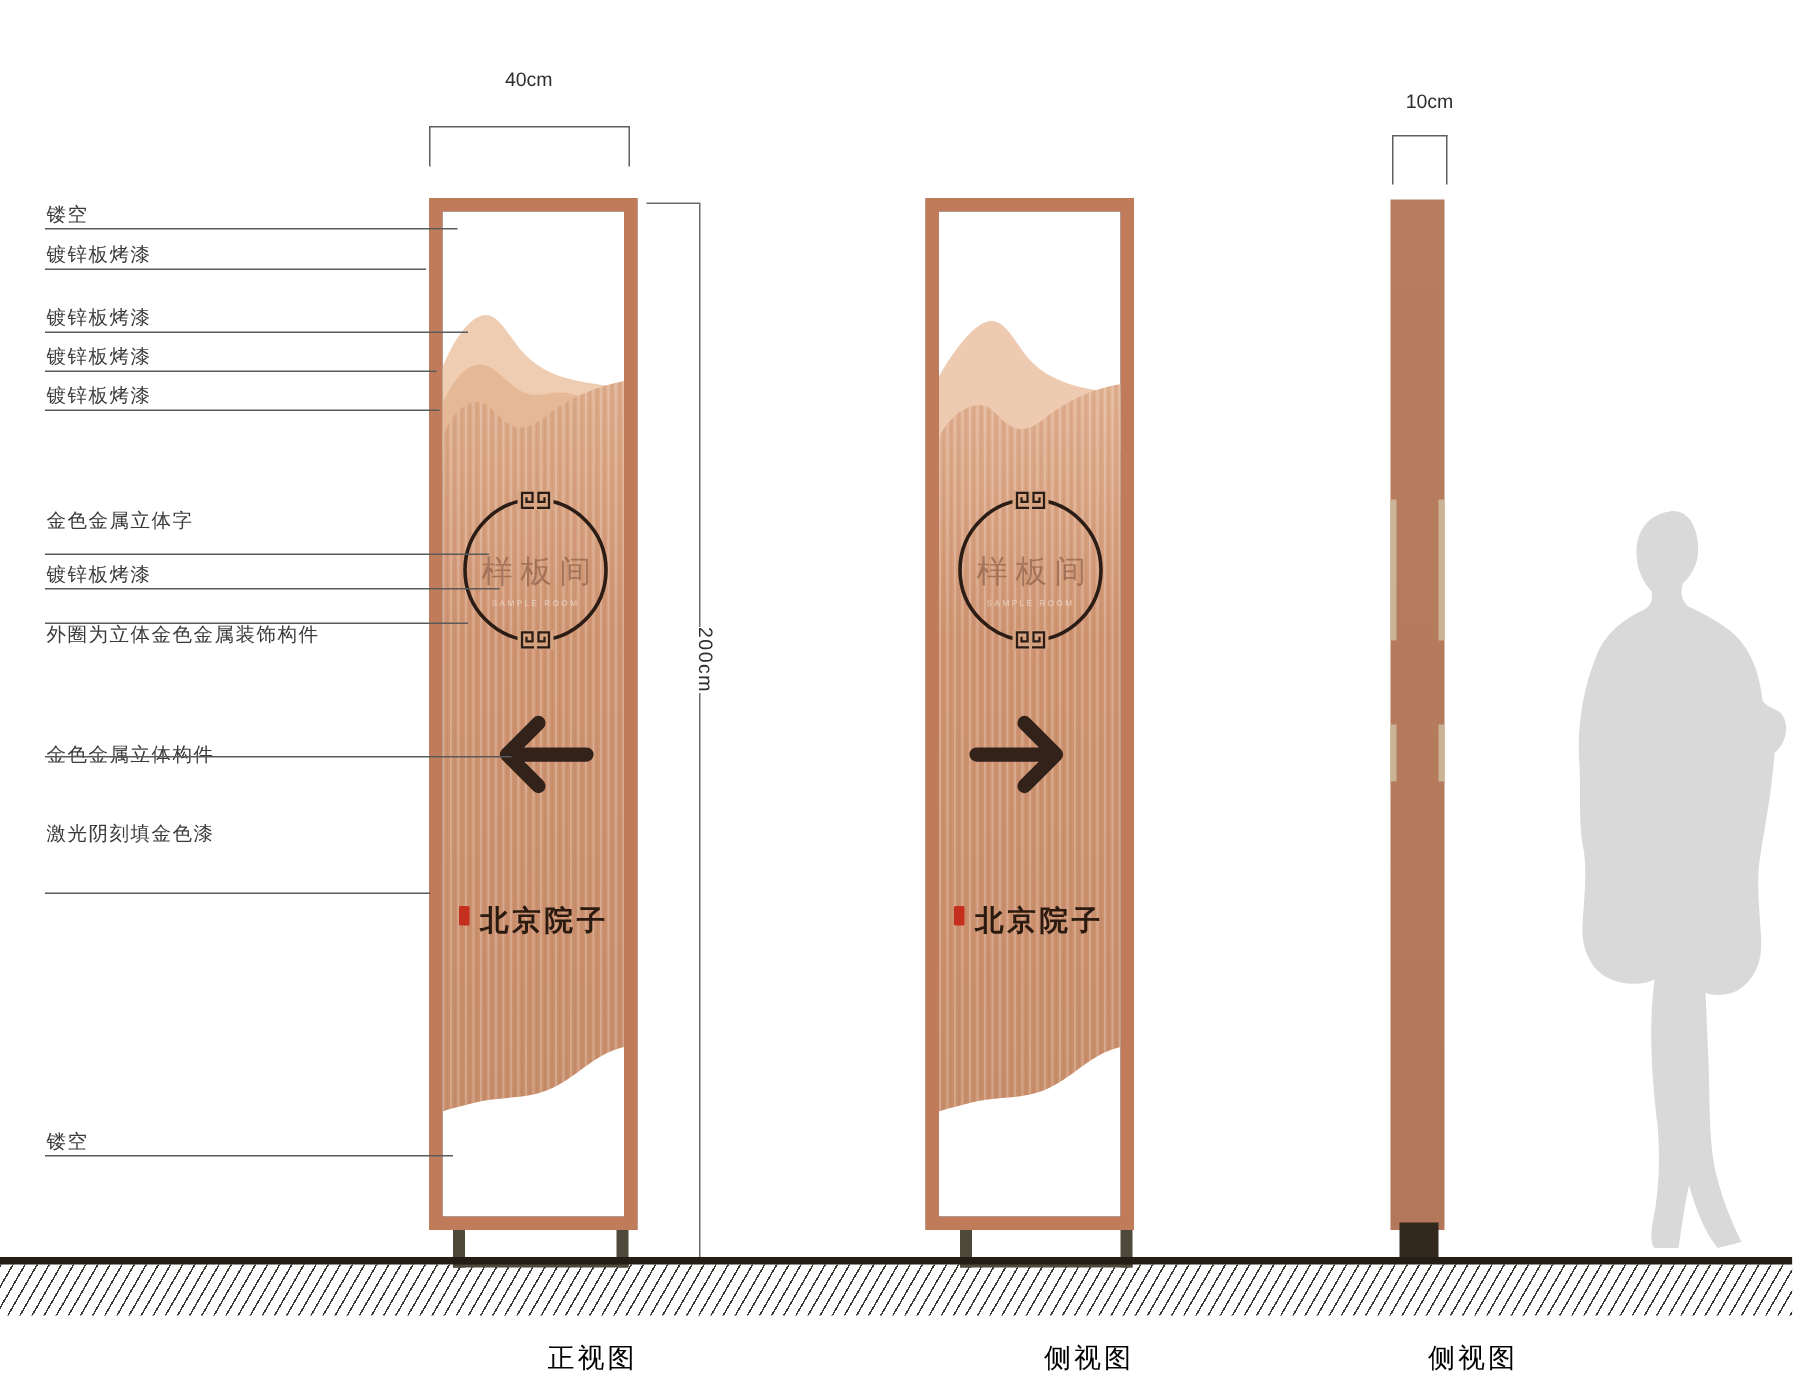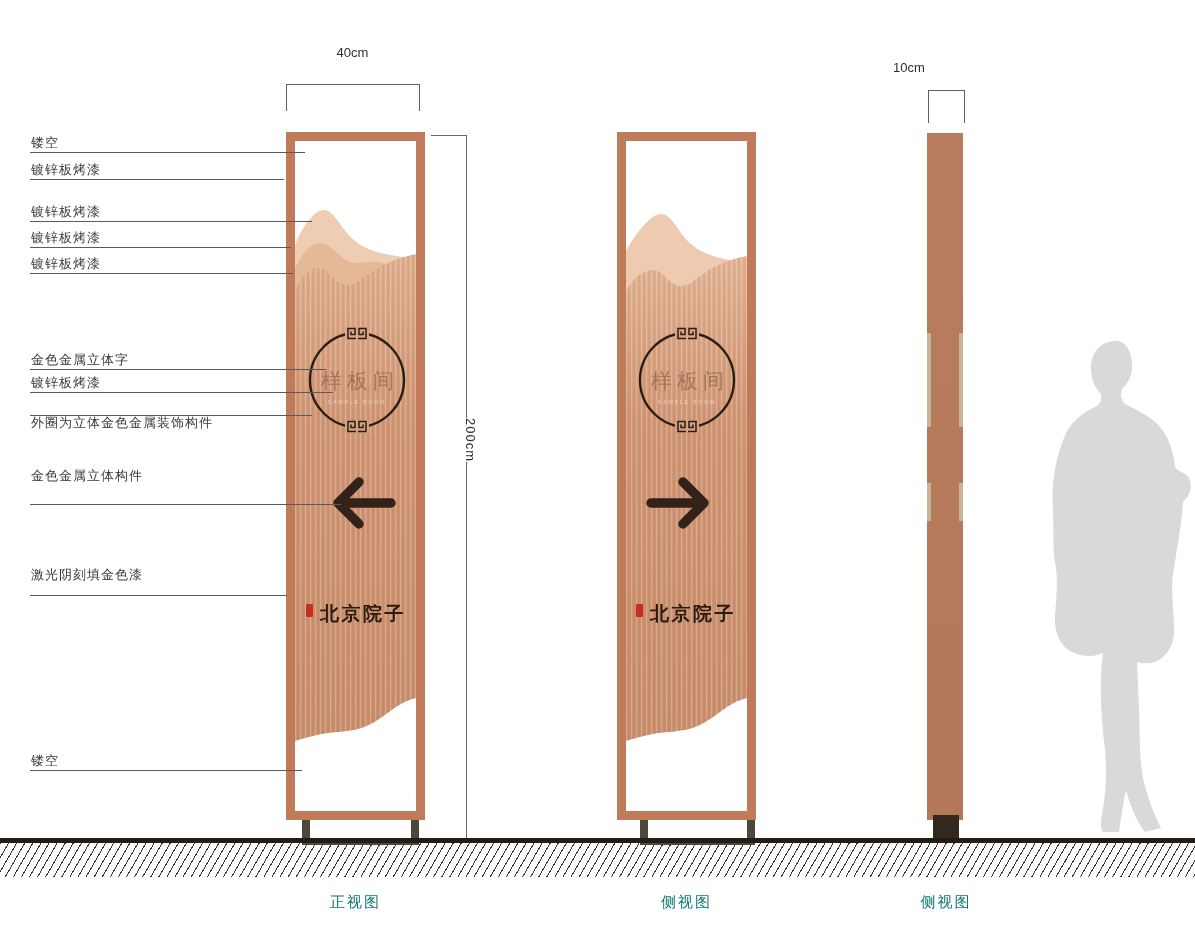--- a/index.html
+++ b/index.html
@@ -19,21 +19,21 @@
   .base-bracket{position:absolute;border-left:8px solid #4c483a;border-right:8px solid #4c483a;border-bottom:7px solid #4c483a;background:transparent;z-index:1;}
   .side-column{position:absolute;width:36px;height:687px;background:linear-gradient(180deg,#b87c5f 0%,#b3775a 100%);z-index:1;}
   .strip{position:absolute;width:4px;background:#c9b495;}
   .strip.l{left:0;} .strip.r{right:0;}
   .side-foot{position:absolute;background:#33281e;z-index:1;}
   
   .ground-line{position:absolute;left:0;top:838px;width:1195px;height:5px;background:#241d16;z-index:2;}
   .ground-hatch{position:absolute;left:0;top:843px;width:1195px;height:34px;z-index:0;
     background:repeating-linear-gradient(120deg, rgba(38,33,27,0.9) 0px, rgba(38,33,27,0.9) 1px, transparent 1px, transparent 7px);}
   
-  .view-label{position:absolute;font-size:15px;color:#0f766e;letter-spacing:2px;text-align:center;z-index:3;}
+  .view-label{position:absolute;font-size:18px;color:#000000;letter-spacing:2px;text-align:right;z-index:3;}
   
   .circ-text{font-family:"Liberation Sans",sans-serif;font-size:21px;letter-spacing:5px;fill:#7c4f3a;opacity:0.55;}
   .circ-en{font-family:"Liberation Sans",sans-serif;font-size:5.5px;letter-spacing:1.6px;fill:#ffffff;opacity:0.5;}
   .brand{font-family:"DejaVu Serif",serif;font-weight:bold;font-size:19px;letter-spacing:2.5px;fill:#2b1a10;}
   .arrowstroke{stroke:#32221a;stroke-width:9.5;stroke-linecap:round;stroke-linejoin:round;fill:none;}
   .person-svg{position:absolute;z-index:0;}
 </style>
 </head>
 <body>
 
@@ -47,42 +47,42 @@
 
   <div class="callout-label" style="top:203px">镀锌板烤漆</div>
   <div class="callout-line" style="top:221px;width:282px"></div>
 
   <div class="callout-label" style="top:229px">镀锌板烤漆</div>
   <div class="callout-line" style="top:247px;width:261px"></div>
 
   <div class="callout-label" style="top:255px">镀锌板烤漆</div>
   <div class="callout-line" style="top:273px;width:263px"></div>
 
-  <div class="callout-label" style="top:351px">金色金属立体字</div>
+  <div class="callout-label" style="top:338px">金色金属立体字</div>
   <div class="callout-line" style="top:369px;width:296px"></div>
 
   <div class="callout-label" style="top:374px">镀锌板烤漆</div>
   <div class="callout-line" style="top:392px;width:303px"></div>
 
   <div class="callout-label" style="top:414px">外圈为立体金色金属装饰构件</div>
   <div class="callout-line" style="top:415px;width:282px"></div>
 
-  <div class="callout-label" style="top:467px">金色金属立体构件</div>
+  <div class="callout-label" style="top:494px">金色金属立体构件</div>
   <div class="callout-line" style="top:504px;width:311px"></div>
 
-  <div class="callout-label" style="top:566px">激光阴刻填金色漆</div>
+  <div class="callout-label" style="top:547px">激光阴刻填金色漆</div>
   <div class="callout-line" style="top:595px;width:257px"></div>
 
   <div class="callout-label" style="top:752px">镂空</div>
   <div class="callout-line" style="top:770px;width:272px"></div>
 
   <div class="dim-text" style="left:286px;top:45px;width:133px">40cm</div>
   <div class="dim-bracket" style="left:286px;top:84px;width:132px;height:26px"></div>
 
-  <div class="dim-text" style="left:882px;top:60px;width:54px">10cm</div>
+  <div class="dim-text" style="left:926px;top:60px;width:54px">10cm</div>
   <div class="dim-bracket" style="left:928px;top:90px;width:35px;height:32px"></div>
 
   <div class="htick" style="left:431px;top:135px;width:35px"></div>
   <div class="vline" style="left:466px;top:135px;height:703px"></div>
   <div class="dim-text-v" style="left:463px;top:418px">200cm</div>
 
   <div class="sign-frame" style="left:286px;top:132px">
     <svg width="121" height="670" viewBox="0 0 121 670">
       <defs>
         <linearGradient id="body1" x1="0" y1="0" x2="0" y2="1">

